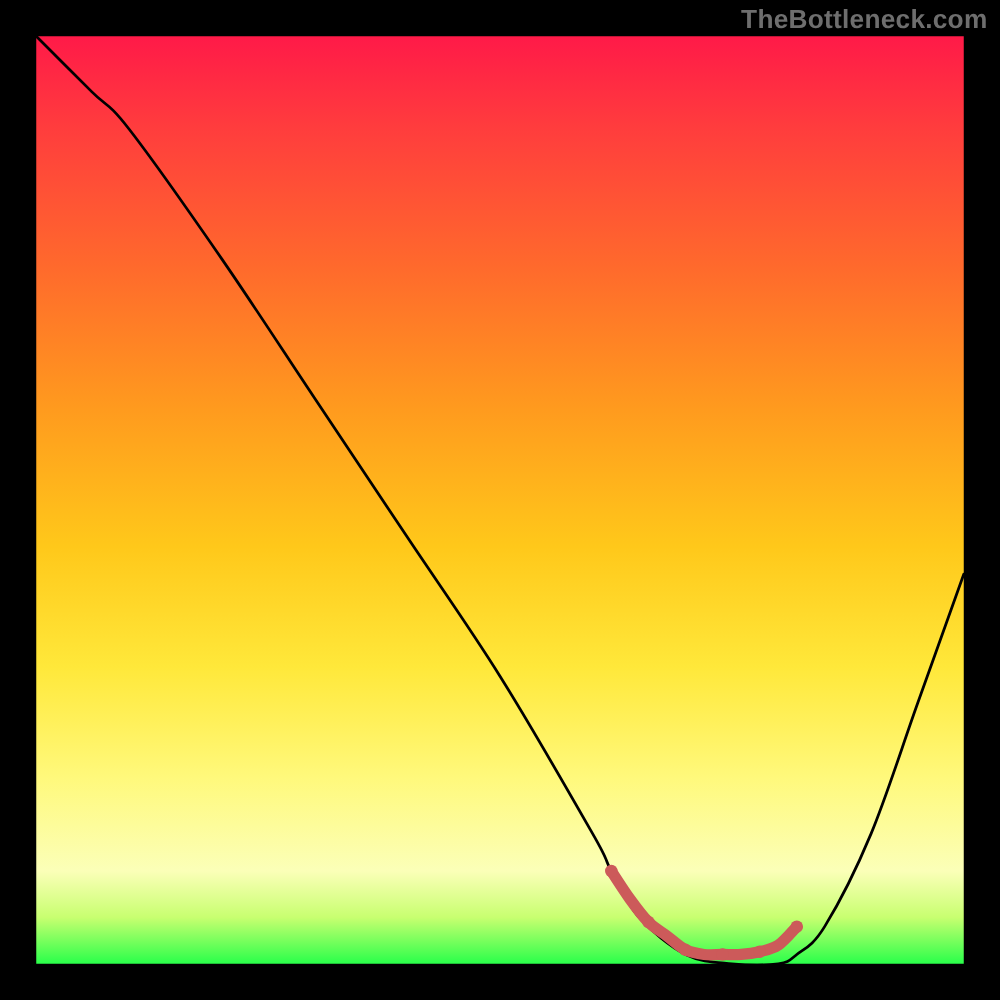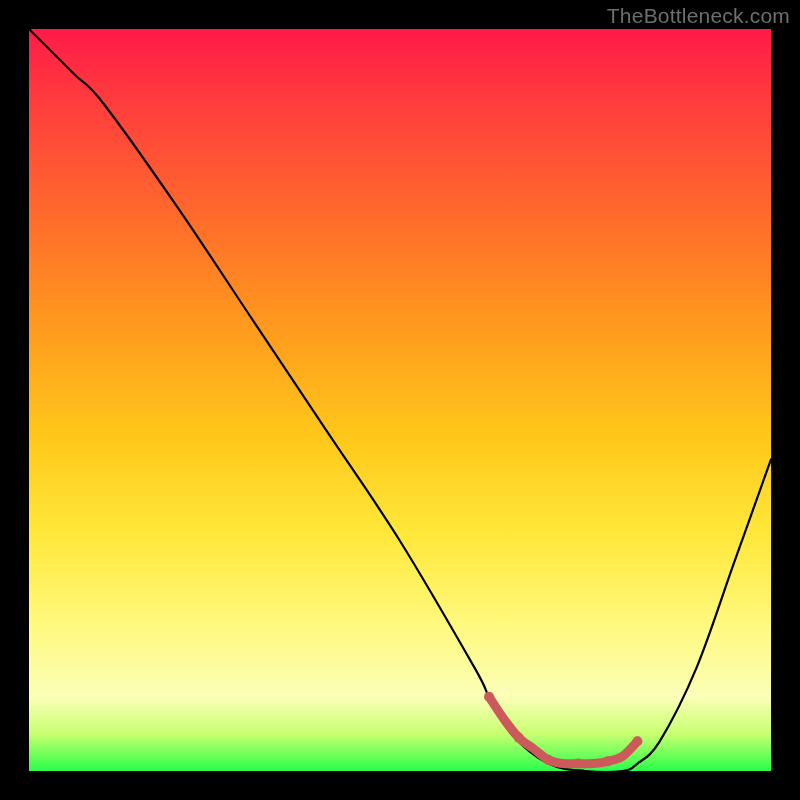--- a/index.html
+++ b/index.html
@@ -36,21 +36,21 @@
       #c8ff70 95%,
       #2aff4a 100%
     );
   }
   .watermark {
     position: absolute;
     top: 4px;
     right: 10px;
     font-family: Arial, Helvetica, sans-serif;
     font-size: 21px;
-    font-weight: normal;
+    font-weight: bold;
     color: #6e6e6e;
     letter-spacing: 0.2px;
     text-align: right;
   }
   svg.curve {
     position: absolute;
     left: 0;
     top: 0;
     width: 742px;
     height: 742px;

